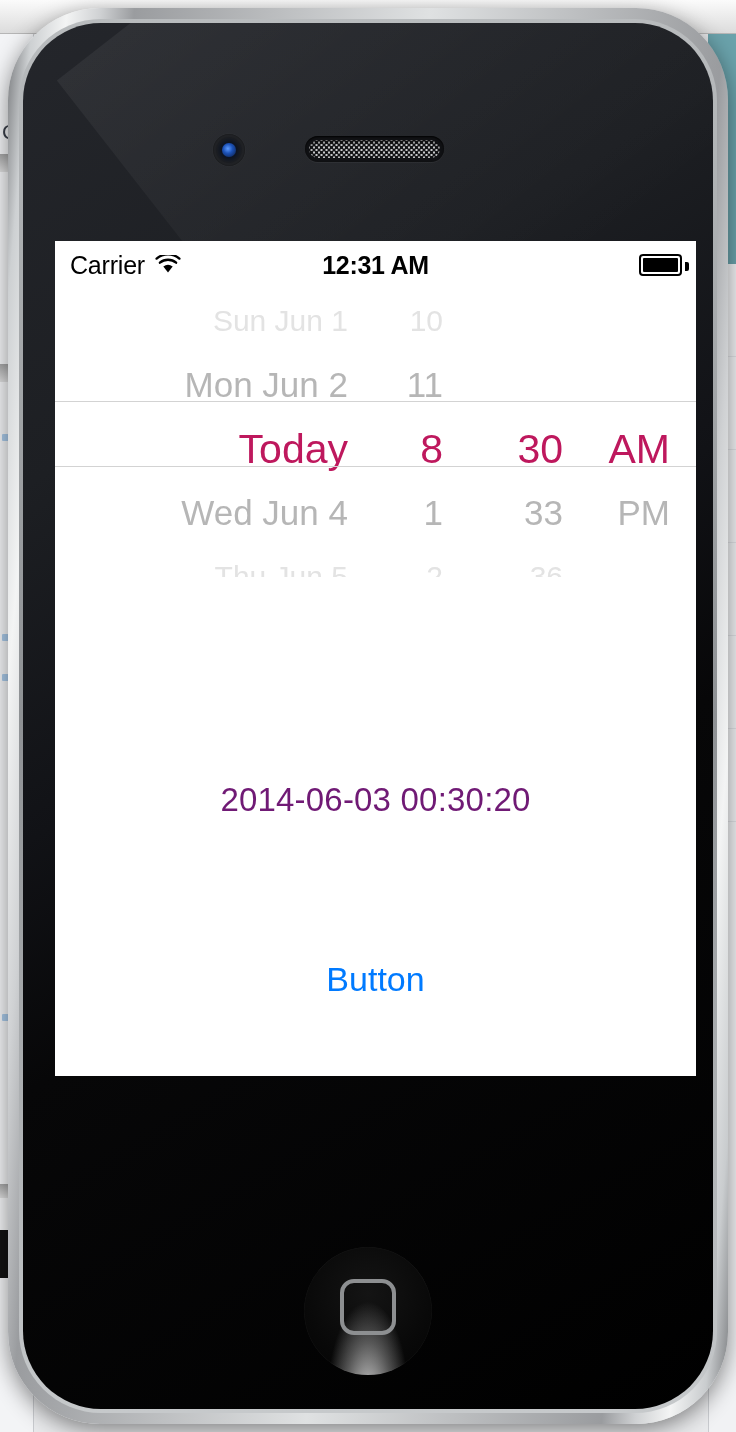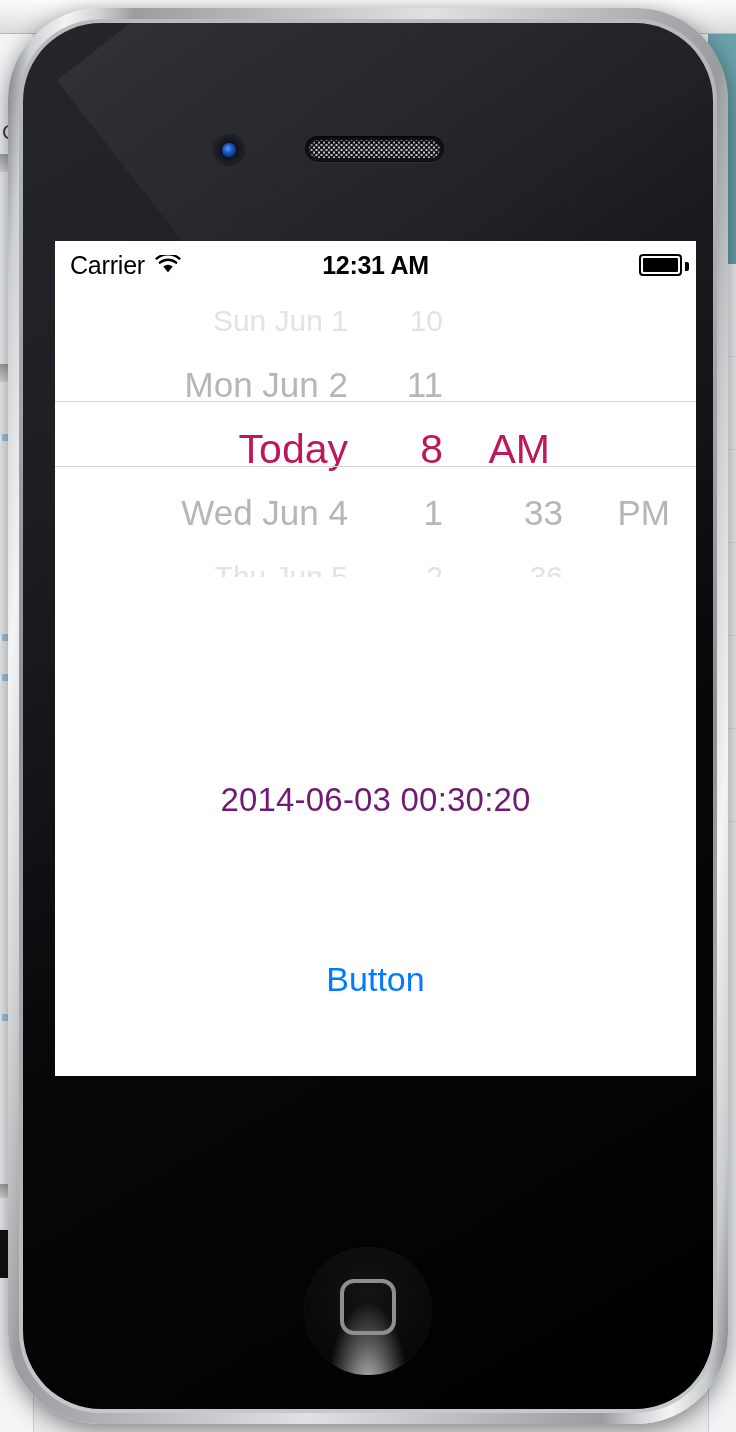--- a/index.html
+++ b/index.html
@@ -309,20 +309,21 @@
 
         <div class="dp-row faint1">
           <span class="c-date">Mon Jun 2</span>
           <span class="c-hour">11</span>
           <span class="c-mer"></span>
         </div>
 
         <div class="dp-row center">
           <span class="c-date">Today</span>
           <span class="c-hour">8</span>
+          <span class="c-min">30</span>
           <span class="c-mer">AM</span>
         </div>
 
         <div class="dp-row faint1">
           <span class="c-date">Wed Jun 4</span>
           <span class="c-hour">1</span>
           <span class="c-min">33</span>
           <span class="c-mer">PM</span>
         </div>
 

